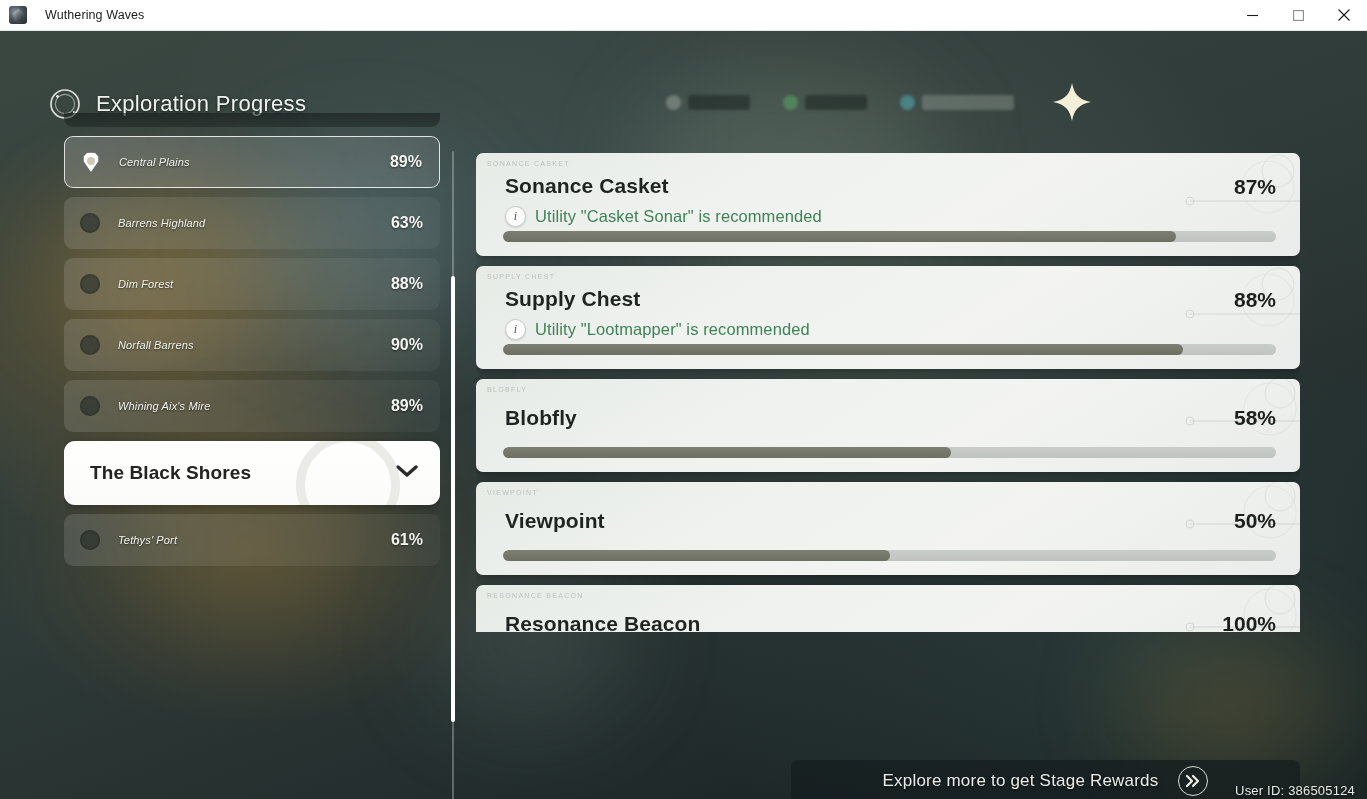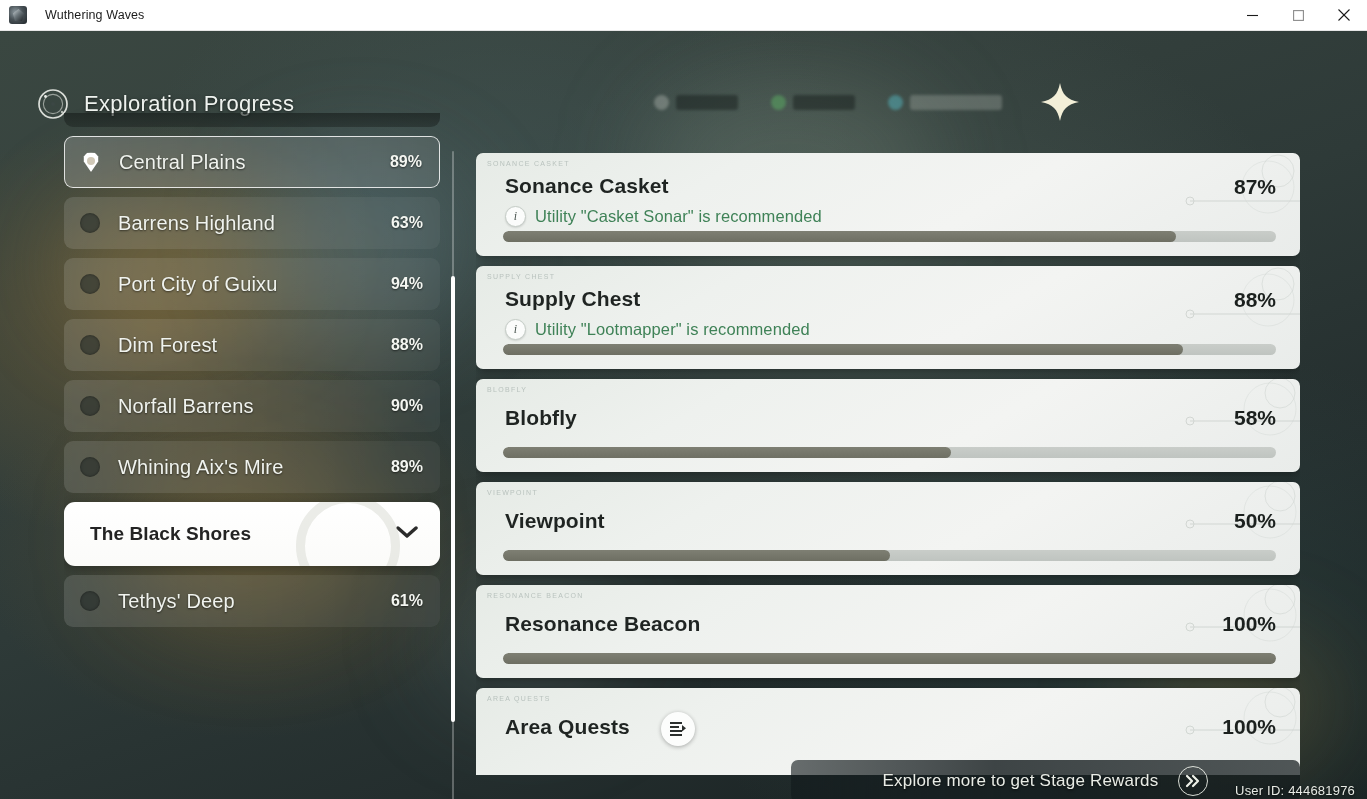--- a/index.html
+++ b/index.html
@@ -41,21 +41,21 @@
       radial-gradient(ellipse 420px 300px at 150px 300px, rgba(120,95,48,.55) 0%, rgba(120,95,48,0) 70%),
       radial-gradient(ellipse 380px 260px at 250px 520px, rgba(96,78,44,.5) 0%, rgba(96,78,44,0) 72%),
       radial-gradient(ellipse 500px 330px at 500px 140px, rgba(70,92,92,.45) 0%, rgba(70,92,92,0) 72%),
       radial-gradient(ellipse 560px 400px at 900px 260px, rgba(86,104,96,.45) 0%, rgba(86,104,96,0) 74%),
       radial-gradient(ellipse 620px 420px at 1150px 620px, rgba(48,70,68,.55) 0%, rgba(48,70,68,0) 74%),
       linear-gradient(160deg,#3a4741 0%,#36423e 22%,#2e3a38 48%,#242e2e 72%,#151d1e 100%);
   }
   .bg-blob{ position:absolute; border-radius:50%; filter:blur(46px); pointer-events:none; }
 
   
-  .hdr{ position:absolute; left:0; top:0; width:1097px; height:86px; }
+  .hdr{ position:absolute; left:12px; top:0; width:1097px; height:86px; }
   .hdr-left{ position:absolute; left:36px; top:56px; display:flex; align-items:center; gap:14px;}
   .compass{ width:34px;height:34px; position:relative; }
   .hdr-title{
     font-size:22px; color:#eef2ee; letter-spacing:.3px;
     text-shadow:0 1px 3px rgba(0,0,0,.6);
   }
   .hdr-right{ position:absolute; right:14px; top:48px; display:flex; align-items:center; gap:6px;}
   .cur{
     display:flex;align-items:center;gap:7px; opacity:.55; filter:blur(1.6px);
     padding:3px 10px;
@@ -77,22 +77,22 @@
     background:linear-gradient(90deg, rgba(255,255,255,.13) 0%, rgba(255,255,255,.07) 60%, rgba(255,255,255,.05) 100%);
     backdrop-filter:blur(2px);
   }
   .reg .bullet{
     width:20px;height:20px;border-radius:50%;
     background:rgba(30,36,34,.55);
     box-shadow:inset 0 0 3px rgba(0,0,0,.45);
     flex:0 0 20px; margin-right:18px;
   }
   .reg .nm{
-    font-size:20px; color:#f0f3ee; letter-spacing:.15px;
-    text-shadow:0 1px 2px rgba(0,0,0,.55); line-height:1.15;
+    font-size:11px; color:#f0f3ee; letter-spacing:.15px;
+    text-shadow:0 1px 2px rgba(0,0,0,.55); line-height:1.15;font-style:italic;
   }
   .reg .pc{
     margin-left:auto; font-size:16px; color:#f4f6f1; font-weight:bold;
     text-shadow:0 1px 2px rgba(0,0,0,.55);
   }
   .reg.sel{
     border:1.4px solid rgba(255,255,255,.82);
     background:linear-gradient(90deg, rgba(255,255,255,.2) 0%, rgba(255,255,255,.1) 100%);
   }
   .reg.sel .bullet{
@@ -129,21 +129,21 @@
     position:absolute; left:452px; top:120px; width:2px; height:660px;
     background:rgba(255,255,255,.28); border-radius:1px;
   }
   .vthumb{
     position:absolute; left:451px; top:245px; width:4px; height:446px;
     background:#ffffff; border-radius:2px;
   }
 
   
   .cards{
-    position:absolute; left:476px; top:122px; width:824px; height:622px;
+    position:absolute; left:476px; top:122px; width:824px; height:479px;
     overflow:hidden;
   }
   .card{
     position:relative; border-radius:7px; margin-bottom:10px;
     background:linear-gradient(150deg,#e6ebe6 0%,#eef1ee 28%,#f3f4f2 60%,#e9ecea 100%);
     box-shadow:0 2px 8px rgba(0,0,0,.34);
     overflow:hidden;
   }
   .card .wm{
     position:absolute; left:11px; top:7px;
@@ -289,25 +289,20 @@
       <div class="nm">Central Plains</div>
       <div class="pc">89%</div>
     </div>
 
     <div class="reg">
       <div class="bullet"></div>
       <div class="nm">Barrens Highland</div>
       <div class="pc">63%</div>
     </div>
 
-    <div class="reg">
-      <div class="bullet"></div>
-      <div class="nm">Port City of Guixu</div>
-      <div class="pc">94%</div>
-    </div>
 
     <div class="reg">
       <div class="bullet"></div>
       <div class="nm">Dim Forest</div>
       <div class="pc">88%</div>
     </div>
 
 
     <div class="reg">
       <div class="bullet"></div>
@@ -326,21 +321,21 @@
       <div class="chev">
         <svg width="22" height="14" viewBox="0 0 22 14">
           <path d="M2 3 L11 11 L20 3" fill="none" stroke="#2b2b2b" stroke-width="3.4" stroke-linecap="round" stroke-linejoin="round"></path>
         </svg>
       </div>
     </div>
 
 
     <div class="reg">
       <div class="bullet"></div>
-      <div class="nm">Tethys' Deep</div>
+      <div class="nm">Tethys' Port</div>
       <div class="pc">61%</div>
     </div>
   </div>
 
   <div class="vsep"></div>
   <div class="vthumb"></div>
 
   <div class="cards">
 
     <div class="card" style="height:103px;">
@@ -464,14 +459,14 @@
   <div class="stagebar">
     <div class="stxt">Explore more to get Stage Rewards</div>
     <div class="chev2">
       <svg width="16" height="14" viewBox="0 0 16 14">
         <path d="M2 2 L7 7 L2 12" fill="none" stroke="#eef1e9" stroke-width="2.2" stroke-linecap="round" stroke-linejoin="round"></path>
         <path d="M8 2 L13 7 L8 12" fill="none" stroke="#eef1e9" stroke-width="2.2" stroke-linecap="round" stroke-linejoin="round"></path>
       </svg>
     </div>
   </div>
 
-  <div class="uid">User ID: 444681976</div>
+  <div class="uid">User ID: 386505124</div>
 </div>
 
 </body></html>

